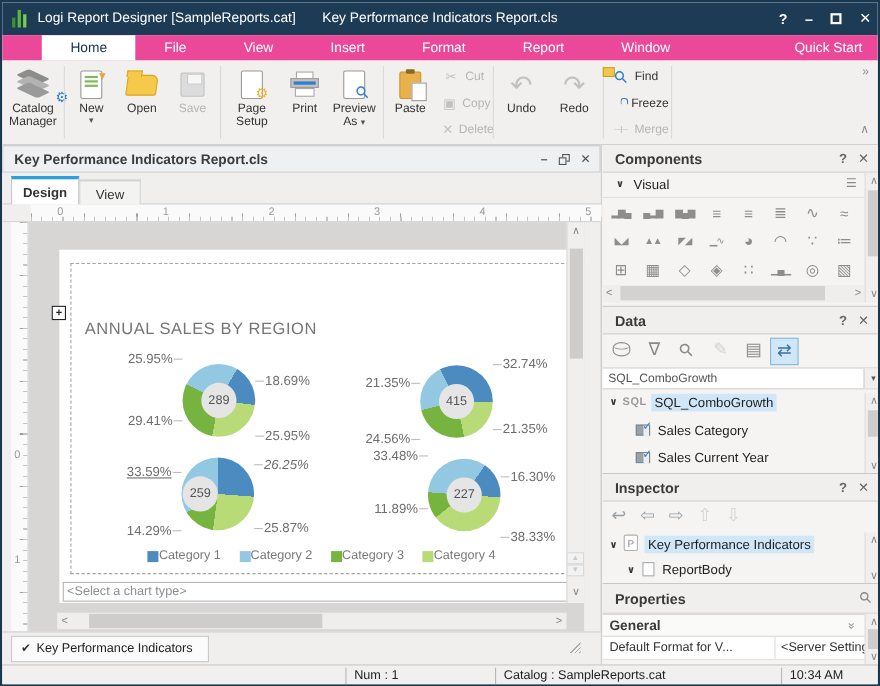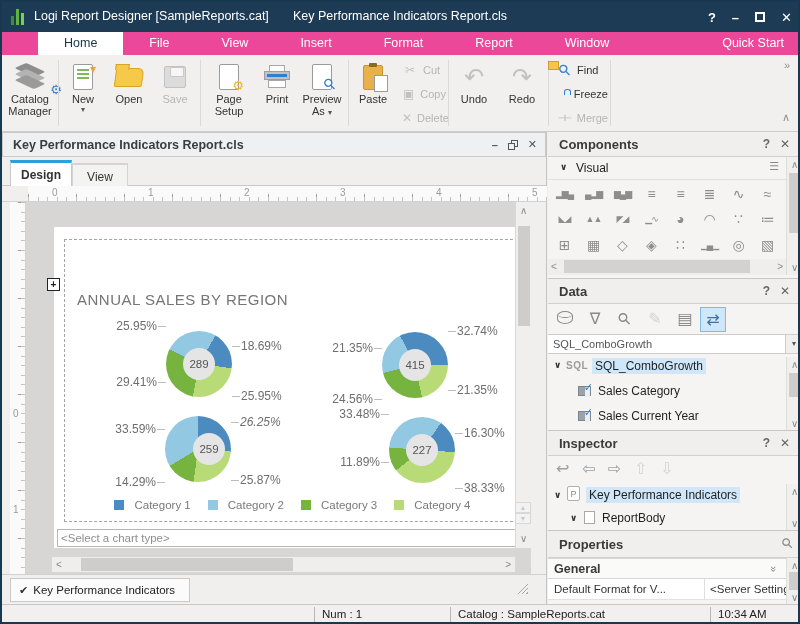--- a/index.html
+++ b/index.html
@@ -98,21 +98,21 @@
   .dashbox { position:absolute; left:10px; top:12px; right:-2px; bottom:26px; border:1px dashed #a5a5a5; }
   .banner { position:absolute; left:10px; top:12px; right:-2px; height:46px; background:#d9e8f6; }
   .banner span { position:absolute; left:12px; top:11px; font-size:19px; color:#6d6d6d; letter-spacing:1px; }
   .handle { position:absolute; left:-7px; top:51px; width:13px; height:13px; background:#fff; border:1px solid #222; color:#222; font-size:10px; line-height:11px; text-align:center; font-weight:bold; }
   .section-title { position:absolute; left:23px; top:64px; font-size:15px; color:#757575; letter-spacing:0.5px; }
   .donut { position:absolute; border-radius:50%; }
   .dhole { position:absolute; background:#e5e5e5; border-radius:50%; text-align:center; font-size:11.5px; color:#555; }
   .dlabel { position:absolute; font-size:12px; color:#6e6e6e; white-space:nowrap; transform:translateY(-50%); }
   .dleader { position:absolute; height:1px; background:#bdbdbd; }
   .legend { position:absolute; left:0; top:272px; width:100%; display:flex; justify-content:center; gap:17px; }
-  .legend .li { display:flex; align-items:center; gap:10px; font-size:11.5px; color:#7a7a7a; }
+  .legend .li { display:flex; align-items:flex-end; gap:0; font-size:11.5px; color:#7a7a7a; }
   .legend .sq { width:10px; height:10px; display:inline-block; }
   .charttype { position:absolute; left:3px; top:302px; right:1px; height:18px; background:#fff; border:1px solid #b5b5b5; font-size:11.5px; color:#8f8f8f; line-height:16px; padding-left:3px; }
 
   .vsb { position:absolute; right:0; top:0; width:16px; height:346px; background:#f0efee; border-left:1px solid #d8d8d8; }
   .vsb .thumb { position:absolute; left:2px; top:24px; width:12px; height:100px; background:#cfcdcb; }
   .spinners { position:absolute; right:0; top:300px; width:16px; }
   .spinbtn { width:16px; height:11px; background:#f2f2f2; border:1px solid #d8d8d8; color:#c9c9c9; font-size:7px; text-align:center; line-height:9px; }
   .hsb { position:absolute; left:26px; right:16px; bottom:2px; height:15px; background:#efeeed; }
   .hsb .thumb { position:absolute; left:29px; top:1px; width:212px; height:13px; background:#cfcdcb; }
   .sarrow { position:absolute; color:#8a8a8a; font-size:10px; cursor:default; }
@@ -380,29 +380,29 @@
             <div class="dhole" style="left: 345px; top: 122px; width: 32px; height: 32px; line-height: 32px;">415</div>
             <div class="dleader" style="top: 104.053px; width: 8px; left: 394px;"></div>
             <span class="dlabel" style="top: 104.053px; left: 403px;">32.74%</span>
             <div class="dleader" style="top: 163.332px; width: 8px; left: 394px;"></div>
             <span class="dlabel" style="top: 163.332px; left: 403px;">21.35%</span>
             <div class="dleader" style="top: 171.947px; width: 8px; left: 320px;"></div>
             <span class="dlabel" style="top: 171.947px; right: 158px;">24.56%</span>
             <div class="dleader" style="top: 121.368px; width: 8px; left: 320px;"></div>
             <span class="dlabel" style="top: 121.368px; right: 158px;">21.35%</span>
             <div class="donut" style="left: 111px; top: 189px; width: 66px; height: 66px; background: conic-gradient(rgb(76, 139, 192) 0deg, rgb(76, 139, 192) 94.5deg, rgb(184, 218, 119) 94.5deg, rgb(184, 218, 119) 187.632deg, rgb(119, 179, 63) 187.632deg, rgb(119, 179, 63) 239.076deg, rgb(146, 200, 226) 239.076deg, rgb(146, 200, 226) 360deg);"></div>
-            <div class="dhole" style="left: 139px; top: 206px; width: 32px; height: 32px; line-height: 32px;">259</div>
+            <div class="dhole" style="left: 112px; top: 206px; width: 32px; height: 32px; line-height: 32px;">259</div>
             <div class="dleader" style="top: 194.848px; width: 8px; left: 177px;"></div>
             <span class="dlabel" style="top: 194.848px; left: 186px; font-style: italic;">26.25%</span>
             <div class="dleader" style="top: 253.115px; width: 8px; left: 177px;"></div>
             <span class="dlabel" style="top: 253.115px; left: 186px;">25.87%</span>
             <div class="dleader" style="top: 255.412px; width: 8px; left: 103px;"></div>
             <span class="dlabel" style="top: 255.412px; right: 375px;">14.29%</span>
             <div class="dleader" style="top: 202.28px; width: 8px; left: 103px;"></div>
-            <span class="dlabel" style="top: 202.28px; right: 375px;">33.59%</span>
+            <span class="dlabel" style="top: 202.28px; right: 375px; text-decoration: underline;">33.59%</span>
             <div class="donut" style="left: 335px; top: 190px; width: 66px; height: 66px; background: conic-gradient(from 35deg, rgb(76, 139, 192) 0deg, rgb(76, 139, 192) 58.68deg, rgb(184, 218, 119) 58.68deg, rgb(184, 218, 119) 196.668deg, rgb(119, 179, 63) 196.668deg, rgb(119, 179, 63) 239.472deg, rgb(146, 200, 226) 239.472deg, rgb(146, 200, 226) 360deg);"></div>
             <div class="dhole" style="left: 352px; top: 207px; width: 32px; height: 32px; line-height: 32px;">227</div>
             <div class="dleader" style="top: 205.679px; width: 8px; left: 401px;"></div>
             <span class="dlabel" style="top: 205.679px; left: 410px;">16.30%</span>
             <div class="dleader" style="top: 261.185px; width: 8px; left: 401px;"></div>
             <span class="dlabel" style="top: 261.185px; left: 410px;">38.33%</span>
             <div class="dleader" style="top: 234.648px; width: 8px; left: 327px;"></div>
             <span class="dlabel" style="top: 234.648px; right: 151px;">11.89%</span>
             <div class="dleader" style="top: 186.826px; width: 8px; left: 327px;"></div>
             <span class="dlabel" style="top: 186.826px; right: 151px;">33.48%</span>

